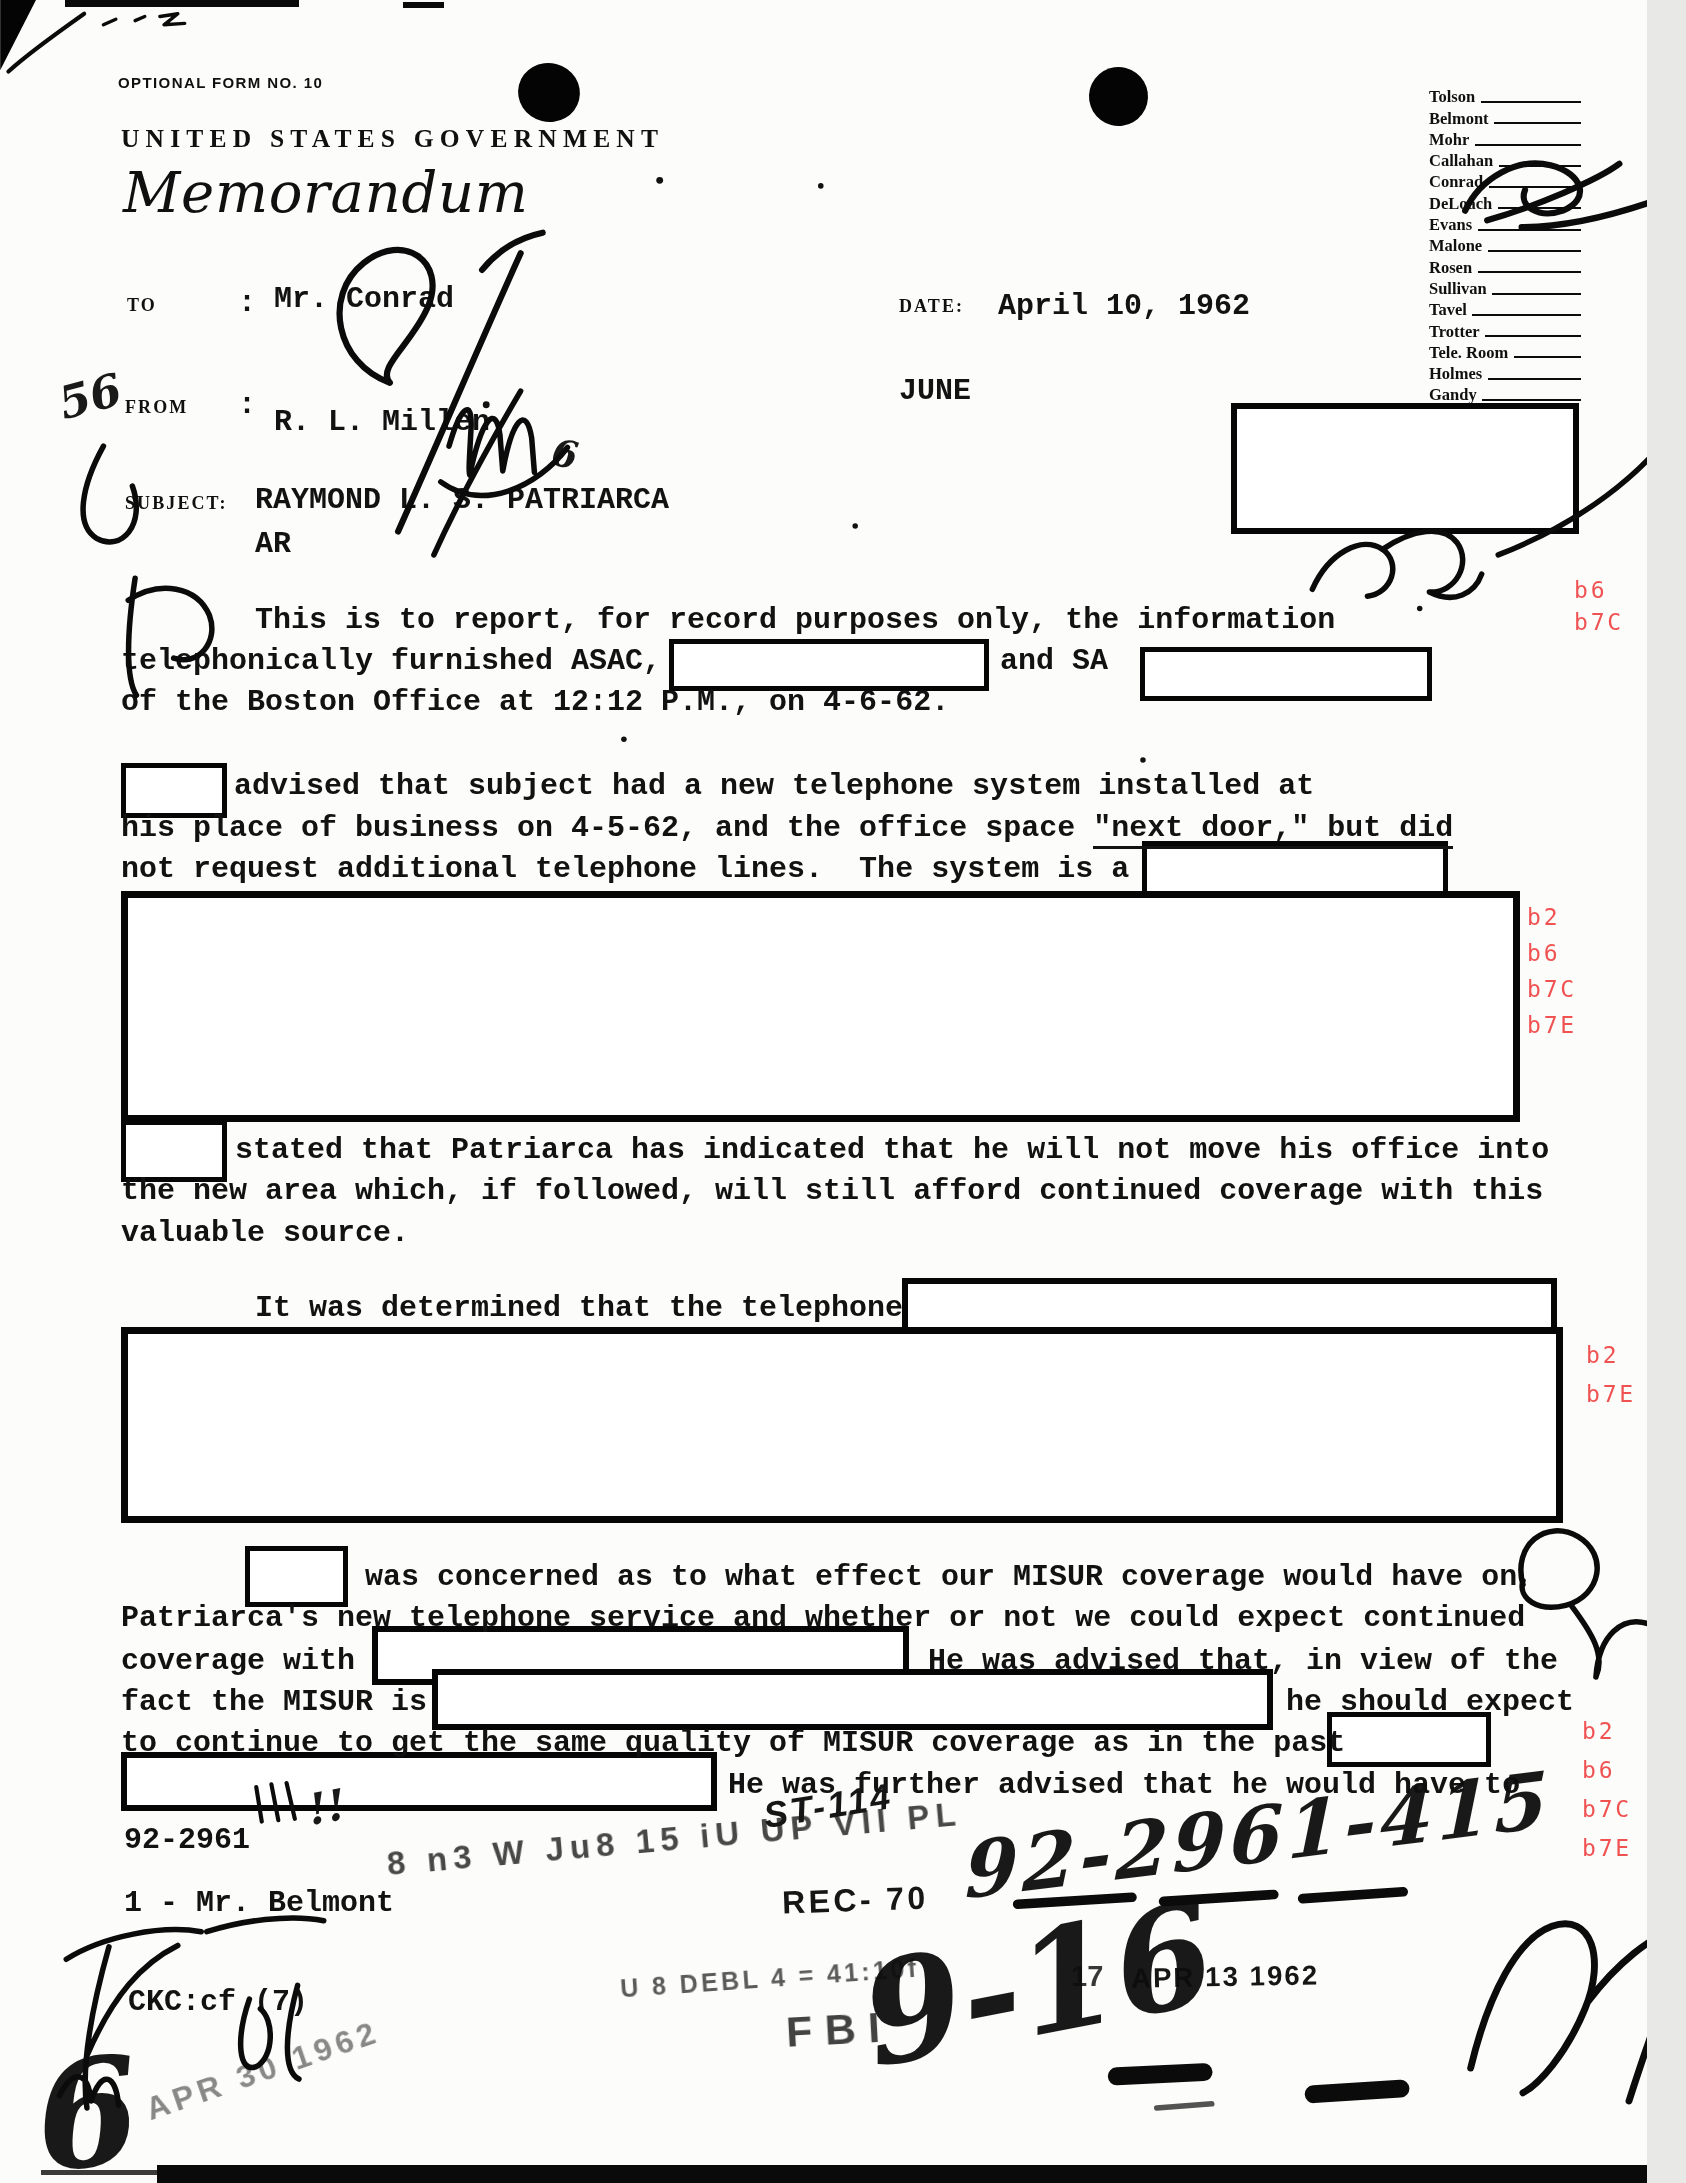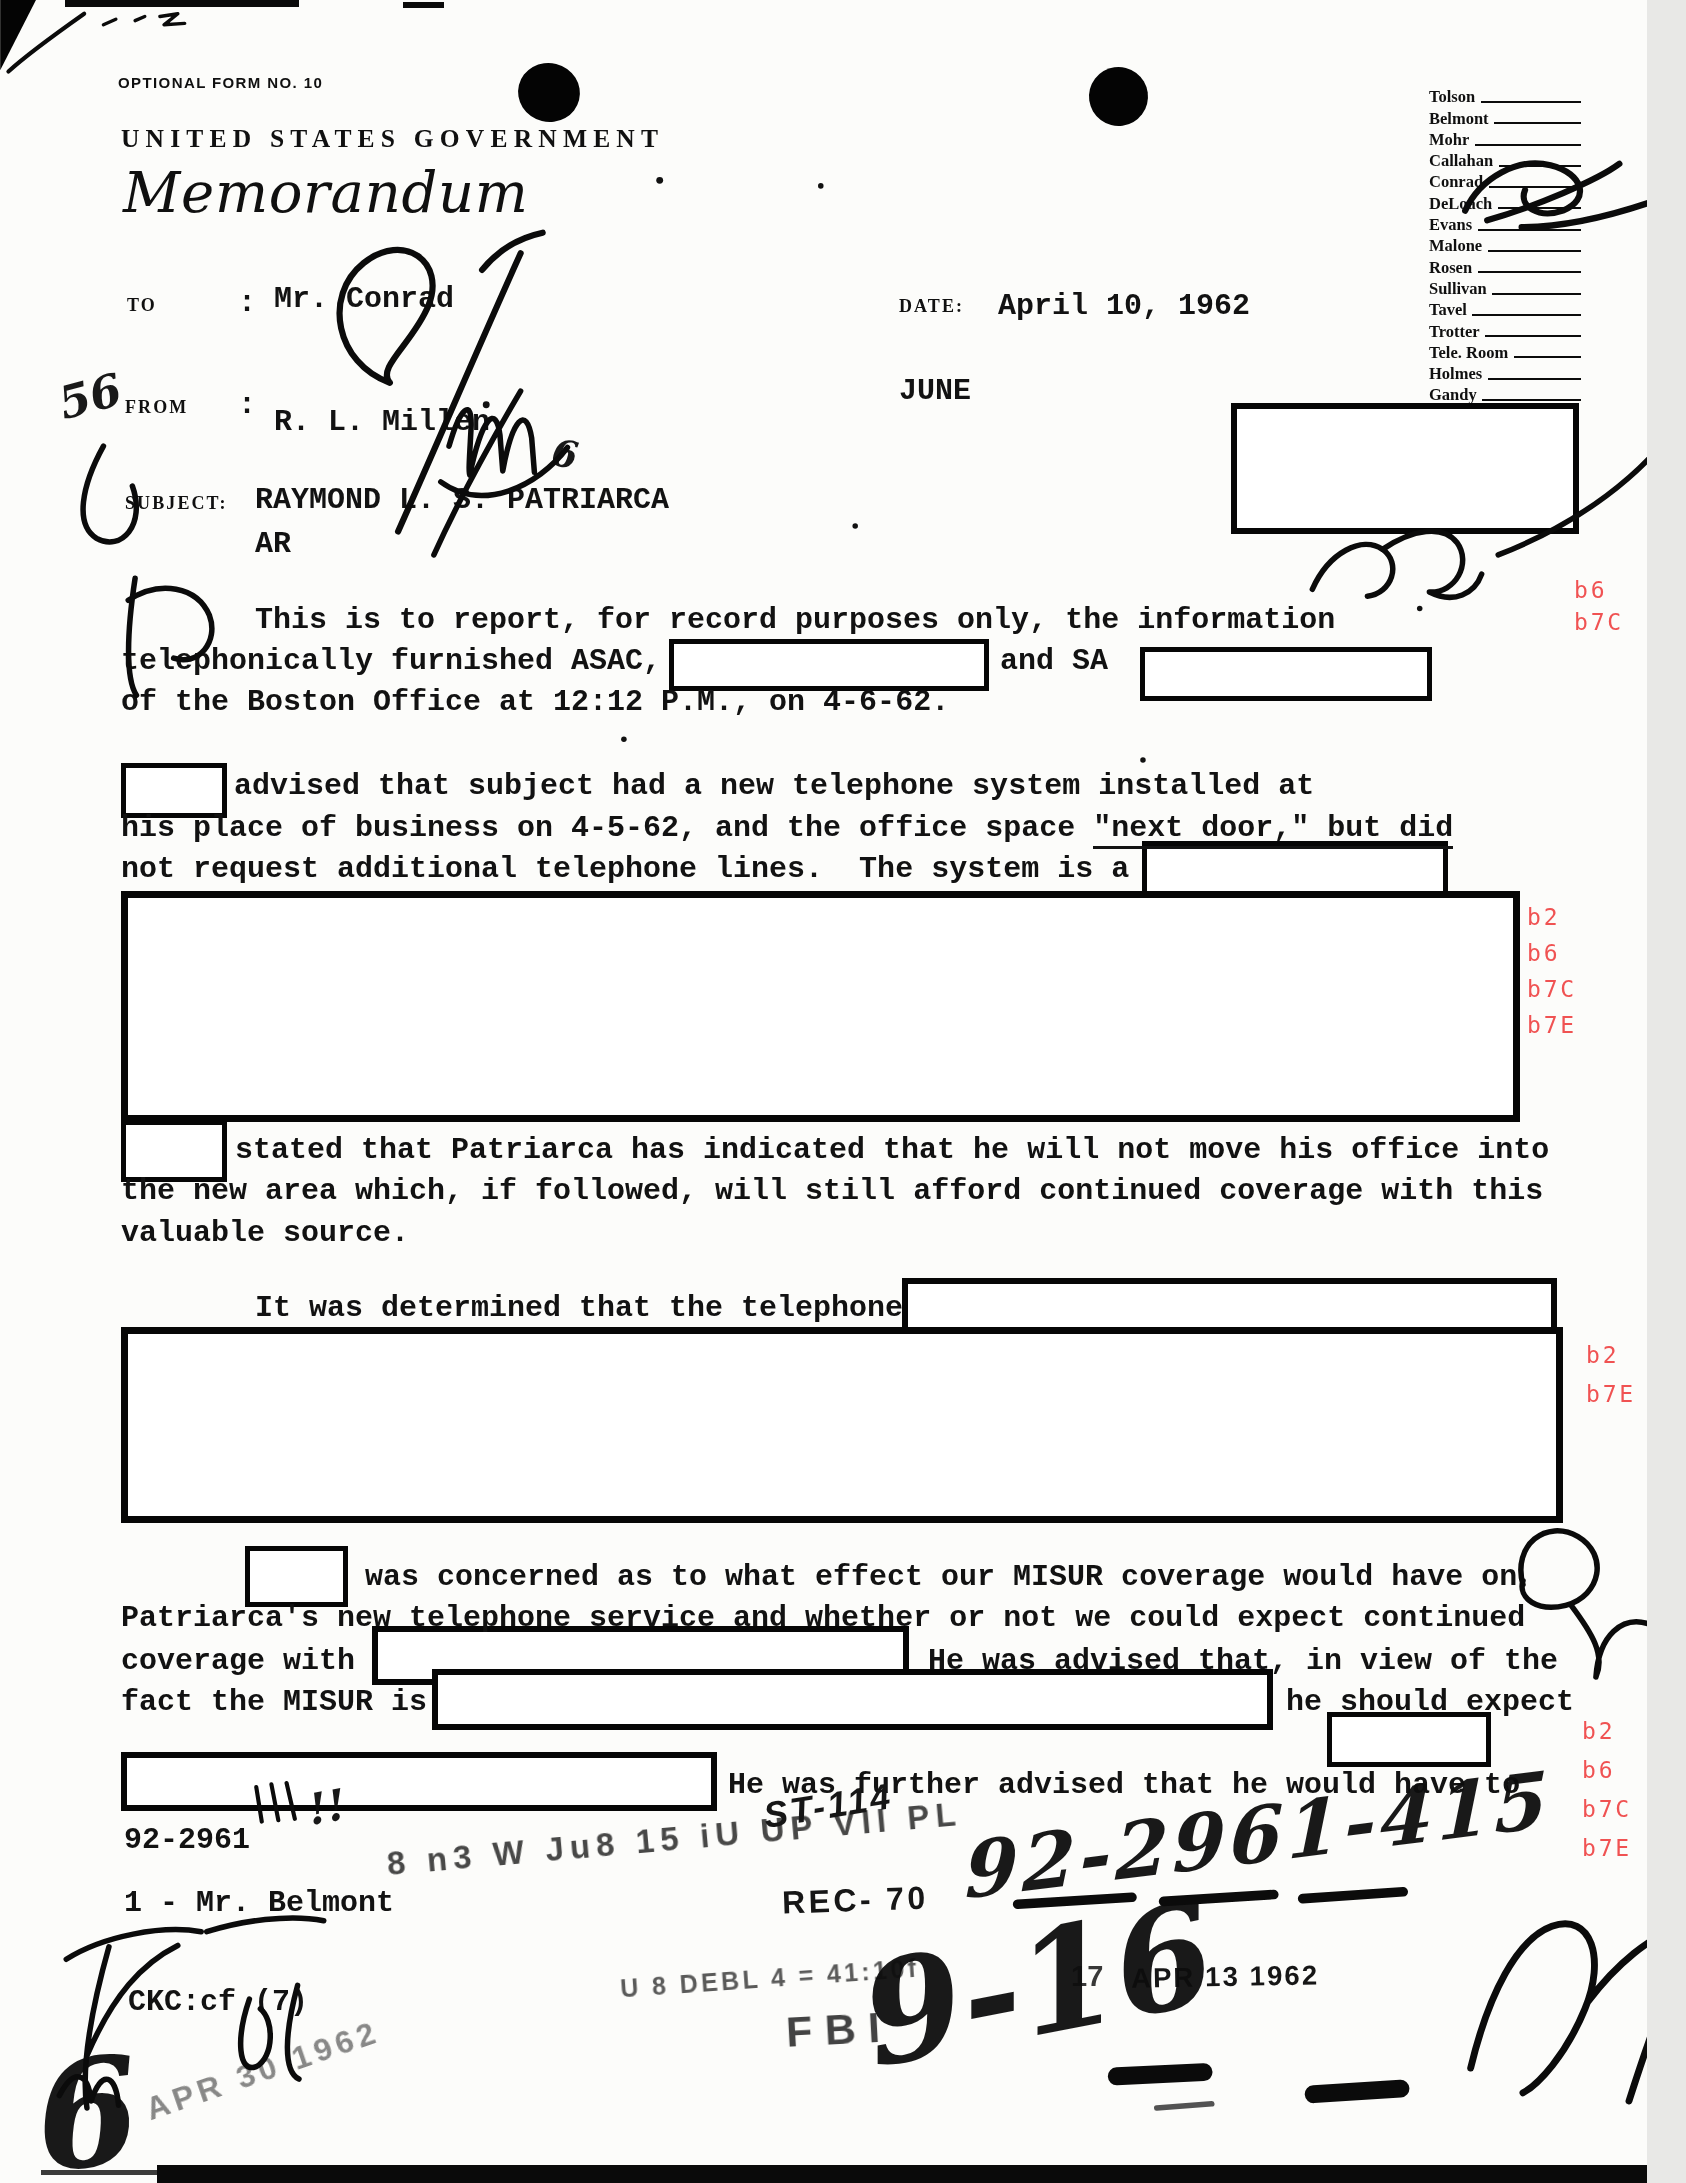--- a/index.html
+++ b/index.html
@@ -183,20 +183,21 @@
   <div class="tw" style="left:121px;top:1215px;">valuable source.</div>
 
   <div class="tw" style="left:255px;top:1290px;">It was determined that the telephone</div>
 
   <div class="tw" style="left:365px;top:1559px;">was concerned as to what effect our MISUR coverage would have on</div>
   <div class="tw" style="left:121px;top:1600px;">Patriarca's new telephone service and whether or not we could expect continued</div>
   <div class="tw" style="left:121px;top:1643px;">coverage with</div>
   <div class="tw" style="left:928px;top:1643px;">He was advised that, in view of the</div>
   <div class="tw" style="left:121px;top:1684px;">fact the MISUR is</div>
   <div class="tw" style="left:1286px;top:1684px;">he should expect</div>
+  <div class="tw" style="left:121px;top:1725px;">to continue to get the same quality of MISUR coverage as in the past</div>
   <div class="tw" style="left:728px;top:1767px;">He was further advised that he would have to</div>
 
   <div class="tw" style="left:124px;top:1822px;">92-2961</div>
   <div class="tw" style="left:124px;top:1885px;">1 - Mr. Belmont</div>
   <div class="tw" style="left:128px;top:1984px;">CKC:cf (7)</div>
 
   <div class="stamp" style="left:763px;top:1785px;font-size:36px;font-style:italic;letter-spacing:2.8px;transform:rotate(-9deg);">ST-114</div>
   <div class="stamp" style="left:782px;top:1882px;font-size:32px;letter-spacing:3.4px;transform:rotate(-2deg);">REC- 70</div>
   <div class="stamp" style="left:1071px;top:1960px;font-size:29px;opacity:.85;">17</div>
   <div class="stamp" style="left:1131px;top:1961px;font-size:27.5px;letter-spacing:2.1px;transform:rotate(-1deg);">APR 13 1962</div>

